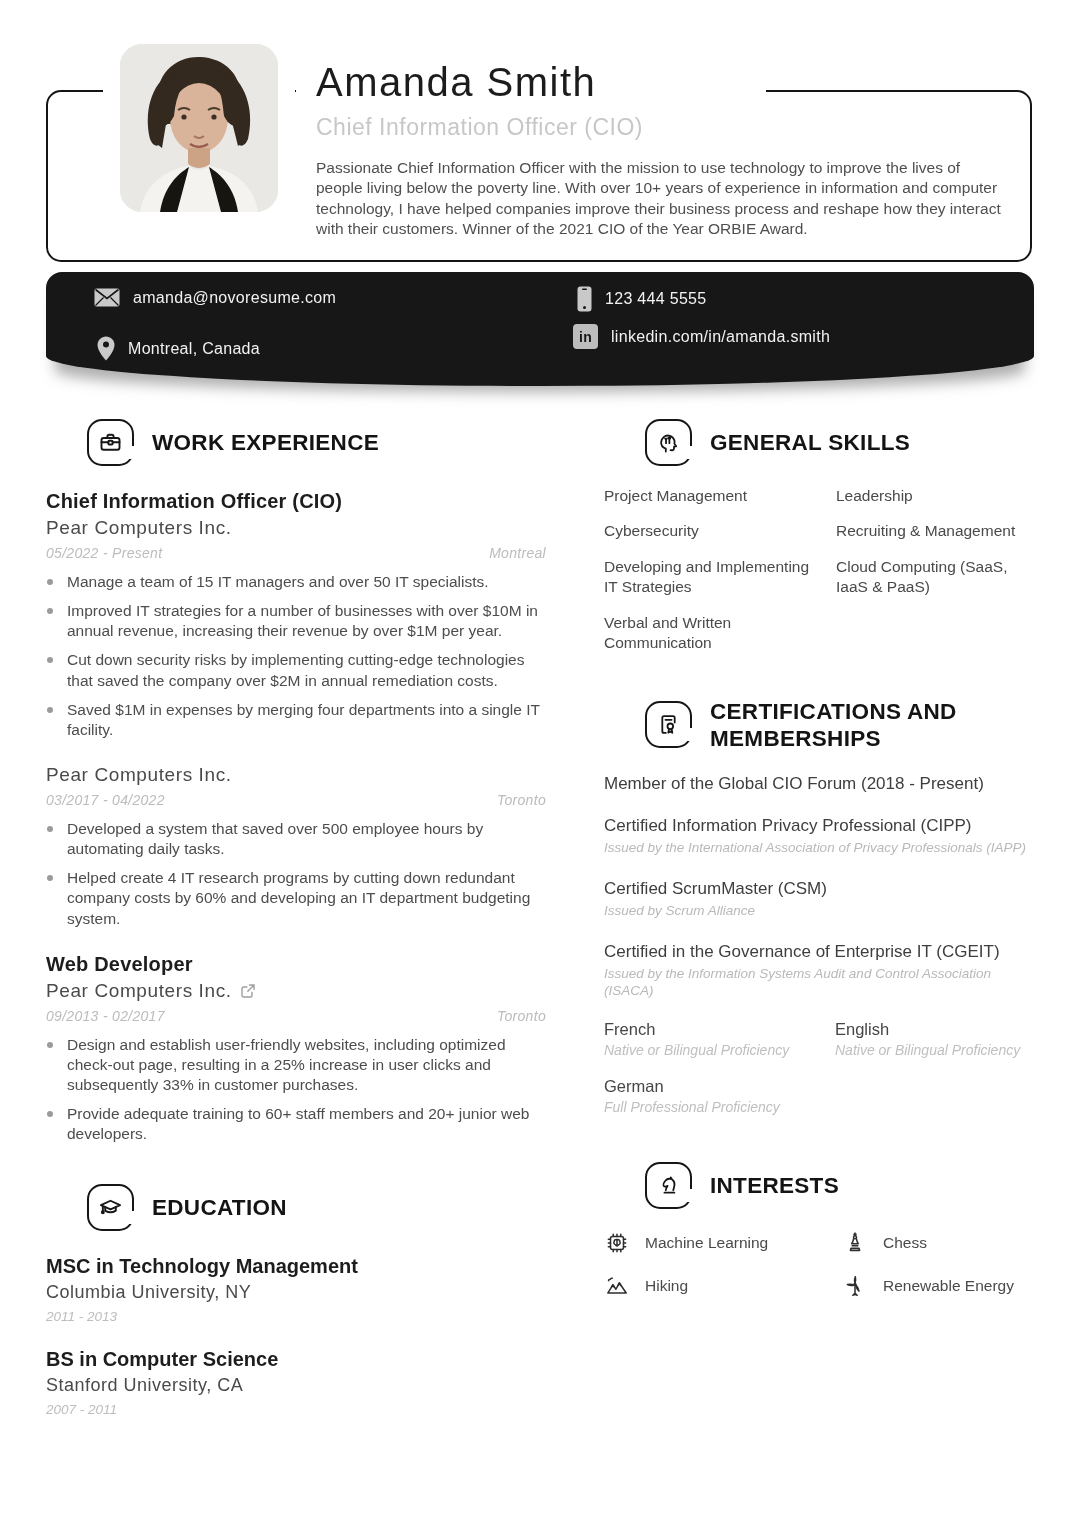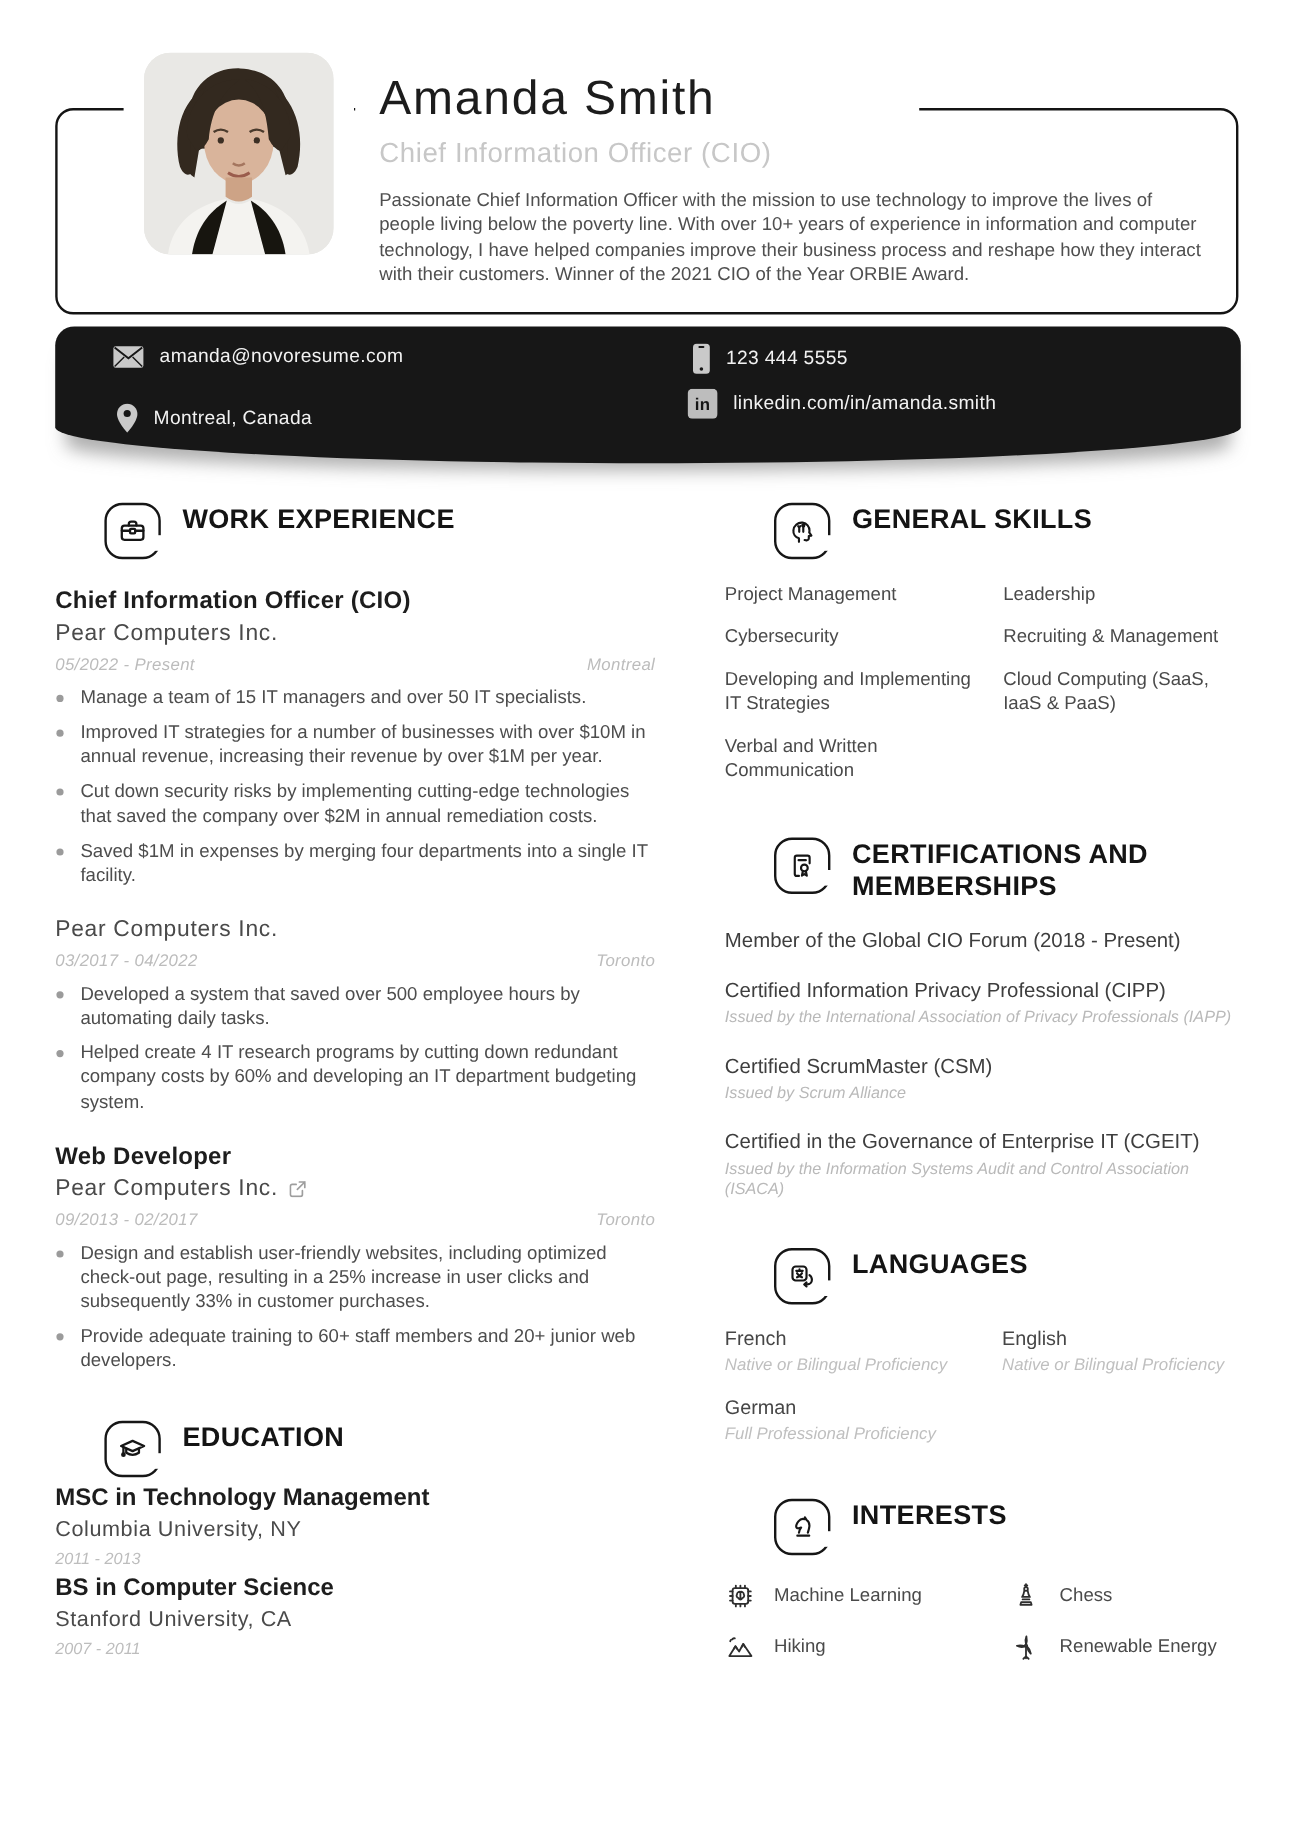--- a/index.html
+++ b/index.html
@@ -31,21 +31,21 @@
   .c-item svg { flex:0 0 auto; display:block; }
   .ci-email    { left:48px;  top:16px; }
   .ci-location { left:51px;  top:64px; }
   .ci-phone    { left:531px; top:14px; }
   .ci-linkedin { left:527px; top:52px; }
 
   
   .col-left  { position:absolute; left:46px;  top:0; width:500px; }
   .col-right { position:absolute; left:604px; top:0; width:436px; }
 
-  .sec-head { display:flex; align-items:flex-start; gap:18px;padding-left:41px; }
+  .sec-head { display:flex; align-items:center; gap:18px;padding-left:41px; }
   .icon-box { position:relative; width:47px; height:47px; flex:0 0 auto;
               border:2.5px solid #161616; border-radius:15px;
               display:flex; align-items:center; justify-content:center; }
   .icon-box::after { content:''; position:absolute; right:-4.5px; top:25px;
                      width:8px; height:13px; background:#fff; }
   .sec-title { font-size:22.5px; font-weight:700; color:#141414; letter-spacing:0.3px; line-height:1.2; }
 
   .mt-first { margin-top:419px; }
 
   
@@ -56,21 +56,21 @@
   .job-meta { margin-top:6px; display:flex; justify-content:space-between;
               font-size:14px; font-style:italic; color:#bcbcbc; letter-spacing:0.3px; }
   ul.bullets { margin-top:11px; list-style:none; }
   ul.bullets li { position:relative; padding-left:21px; margin-bottom:9px;
                   font-size:15.5px; line-height:1.3; color:#4d4d4d; }
   ul.bullets li::before { content:''; position:absolute; left:1px; top:7px;
                           width:6px; height:6px; border-radius:50%; background:#9b9b9b; }
 
   
   .edu-head { margin-top:40px; }
-  .edu { margin-top:6px; }
+  .edu { margin-top:24px; }
   .edu-degree { font-size:20px; font-weight:700; color:#1d1d1d; }
   .edu-school { margin-top:4px; font-size:18px; font-weight:300; color:#4a4a4a; letter-spacing:0.5px; }
   .edu-dates  { margin-top:6px; font-size:13.5px; font-style:italic; color:#bdbdbd; }
 
   
   .skills-grid { margin-top:20px; display:grid; grid-template-columns:231px auto;
                  row-gap:15px; column-gap:1px; }
   .skill { font-size:15.5px; color:#4a4a4a; line-height:1.32; padding-right:14px; }
 
   
@@ -293,31 +293,20 @@
     </div>
     <div class="cert">
       <div class="cert-name">Certified ScrumMaster (CSM)</div>
       <div class="cert-issuer">Issued by Scrum Alliance</div>
     </div>
     <div class="cert">
       <div class="cert-name">Certified in the Governance of Enterprise IT (CGEIT)</div>
       <div class="cert-issuer">Issued by the Information Systems Audit and Control Association (ISACA)</div>
     </div>
 
-    <div class="sec-head lang-head">
-      <div class="icon-box">
-        <svg width="27" height="27" viewBox="0 0 24 24" fill="none" stroke="#161616" stroke-width="1.6" stroke-linecap="round" stroke-linejoin="round">
-          <rect x="4.8" y="4.8" width="10.4" height="10.4" rx="2.4"></rect>
-          <path d="M7.6 8 H12.4 M10 7 V8 M8.2 9.8 C8.9 11.2 10.4 12.3 11.8 12.8 M11.8 9.8 C11.1 11.2 9.6 12.3 8.2 12.8"></path>
-          <path d="M17.4 11.2 C18.6 12 19.2 13.2 19.2 14.7 C19.2 16.6 17.7 18.1 15.8 18.1 H13.8"></path>
-          <path d="M15.2 16.6 L13.6 18.1 L15.2 19.6"></path>
-        </svg>
-      </div>
-      <div class="sec-title">LANGUAGES</div>
-    </div>
 
     <div class="lang-grid">
       <div>
         <div class="lang-name">French</div>
         <div class="lang-level">Native or Bilingual Proficiency</div>
       </div>
       <div>
         <div class="lang-name">English</div>
         <div class="lang-level">Native or Bilingual Proficiency</div>
       </div>

